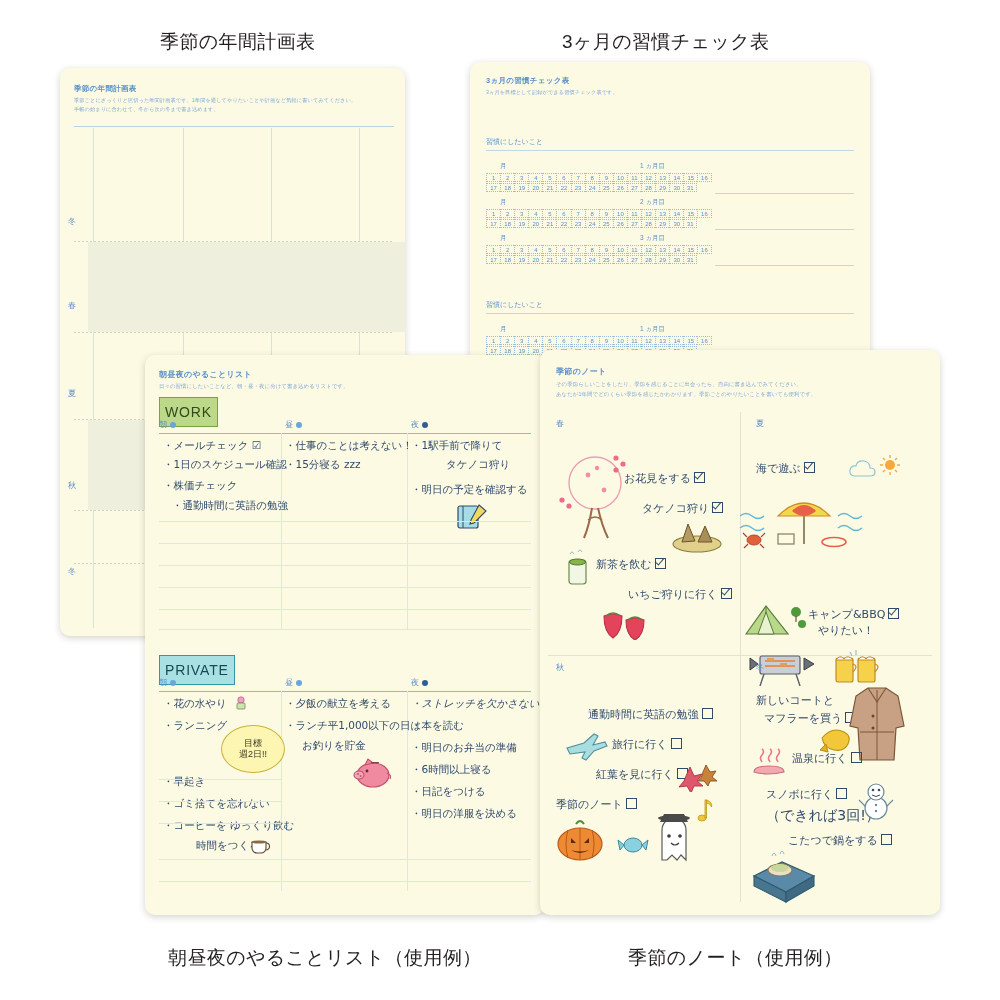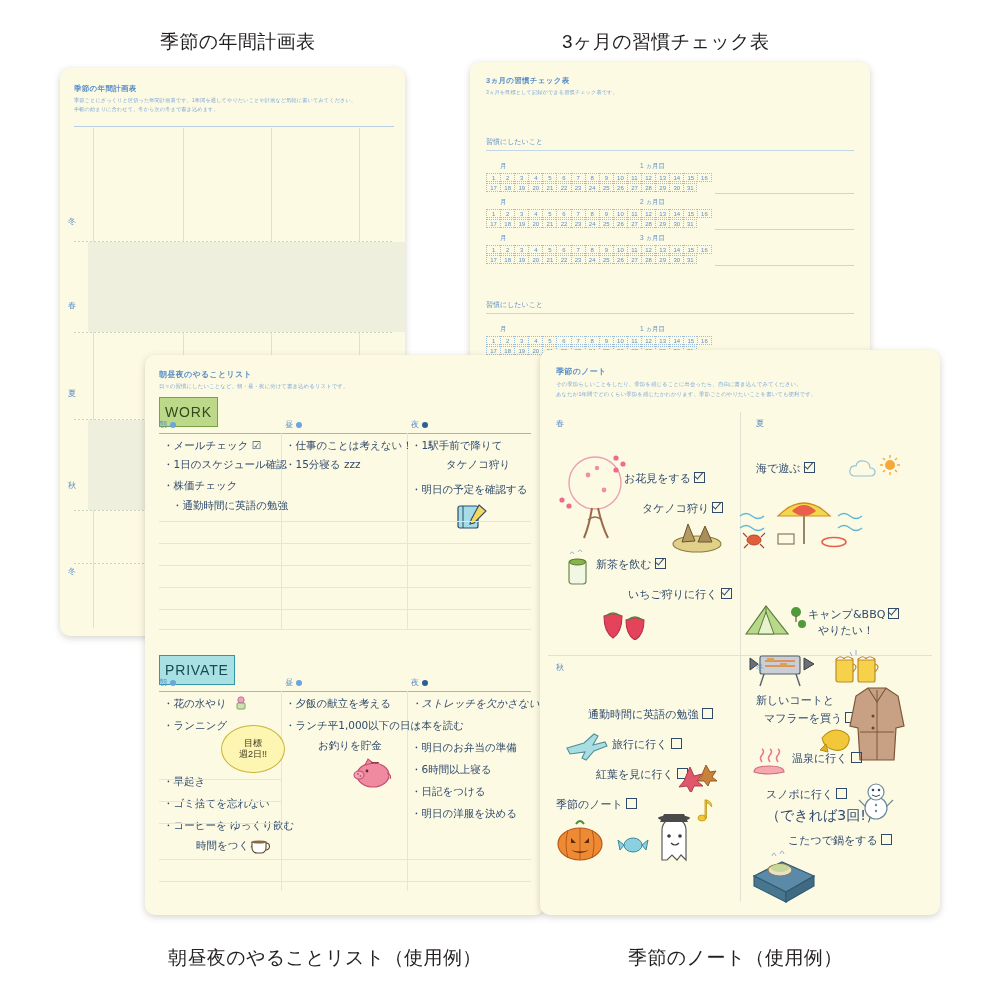--- a/index.html
+++ b/index.html
@@ -376,21 +376,21 @@
   <div class="hand" style="left:18px;top:464px;">・コーヒーを ゆっくり飲む</div>
   <div class="hand" style="left:30px;top:484px;">　　時間をつくる</div>
   <svg class="doodle" style="left:104px;top:480px;" width="24" height="20" viewBox="0 0 24 20">
     <path d="M3 7 h14 v6 a5 5 0 0 1 -5 5 h-4 a5 5 0 0 1 -5 -5 z" fill="#fff" stroke="#5a4630" stroke-width="1.1"></path>
     <path d="M17 8 a3.5 3.5 0 0 1 0 7" fill="none" stroke="#5a4630" stroke-width="1.1"></path>
     <ellipse cx="10" cy="7" rx="7" ry="1.6" fill="#8a6a45"></ellipse>
   </svg>
 
   <div class="hand" style="left:140px;top:342px;">・夕飯の献立を考える</div>
   <div class="hand" style="left:140px;top:364px;">・ランチ平1,000以下の日は</div>
-  <div class="hand" style="left:152px;top:384px;">　　お釣りを貯金</div>
+  <div class="hand" style="left:136px;top:384px;">　　お釣りを貯金</div>
   <svg class="doodle" style="left:206px;top:398px;" width="44" height="38" viewBox="0 0 44 38">
     <ellipse cx="22" cy="22" rx="16" ry="12" fill="#f08aa0" stroke="#c2506c" stroke-width="1.2"></ellipse>
     <ellipse cx="8" cy="22" rx="5" ry="4" fill="#f5a4b6" stroke="#c2506c" stroke-width="1.1"></ellipse>
     <circle cx="7" cy="21" r=".9" fill="#c2506c"></circle>
       <circle cx="9.5" cy="23" r=".9" fill="#c2506c"></circle>
     <path d="M14 12 l3 -6 l5 4 z" fill="#f08aa0" stroke="#c2506c" stroke-width="1.1"></path>
     <circle cx="16" cy="18" r="1.4" fill="#5a3040"></circle>
     <path d="M36 20 q5 2 3 6" fill="none" stroke="#c2506c" stroke-width="1.2"></path>
     <rect x="20" y="9" width="8" height="1.6" rx=".8" fill="#8a3a52"></rect>
   </svg>

